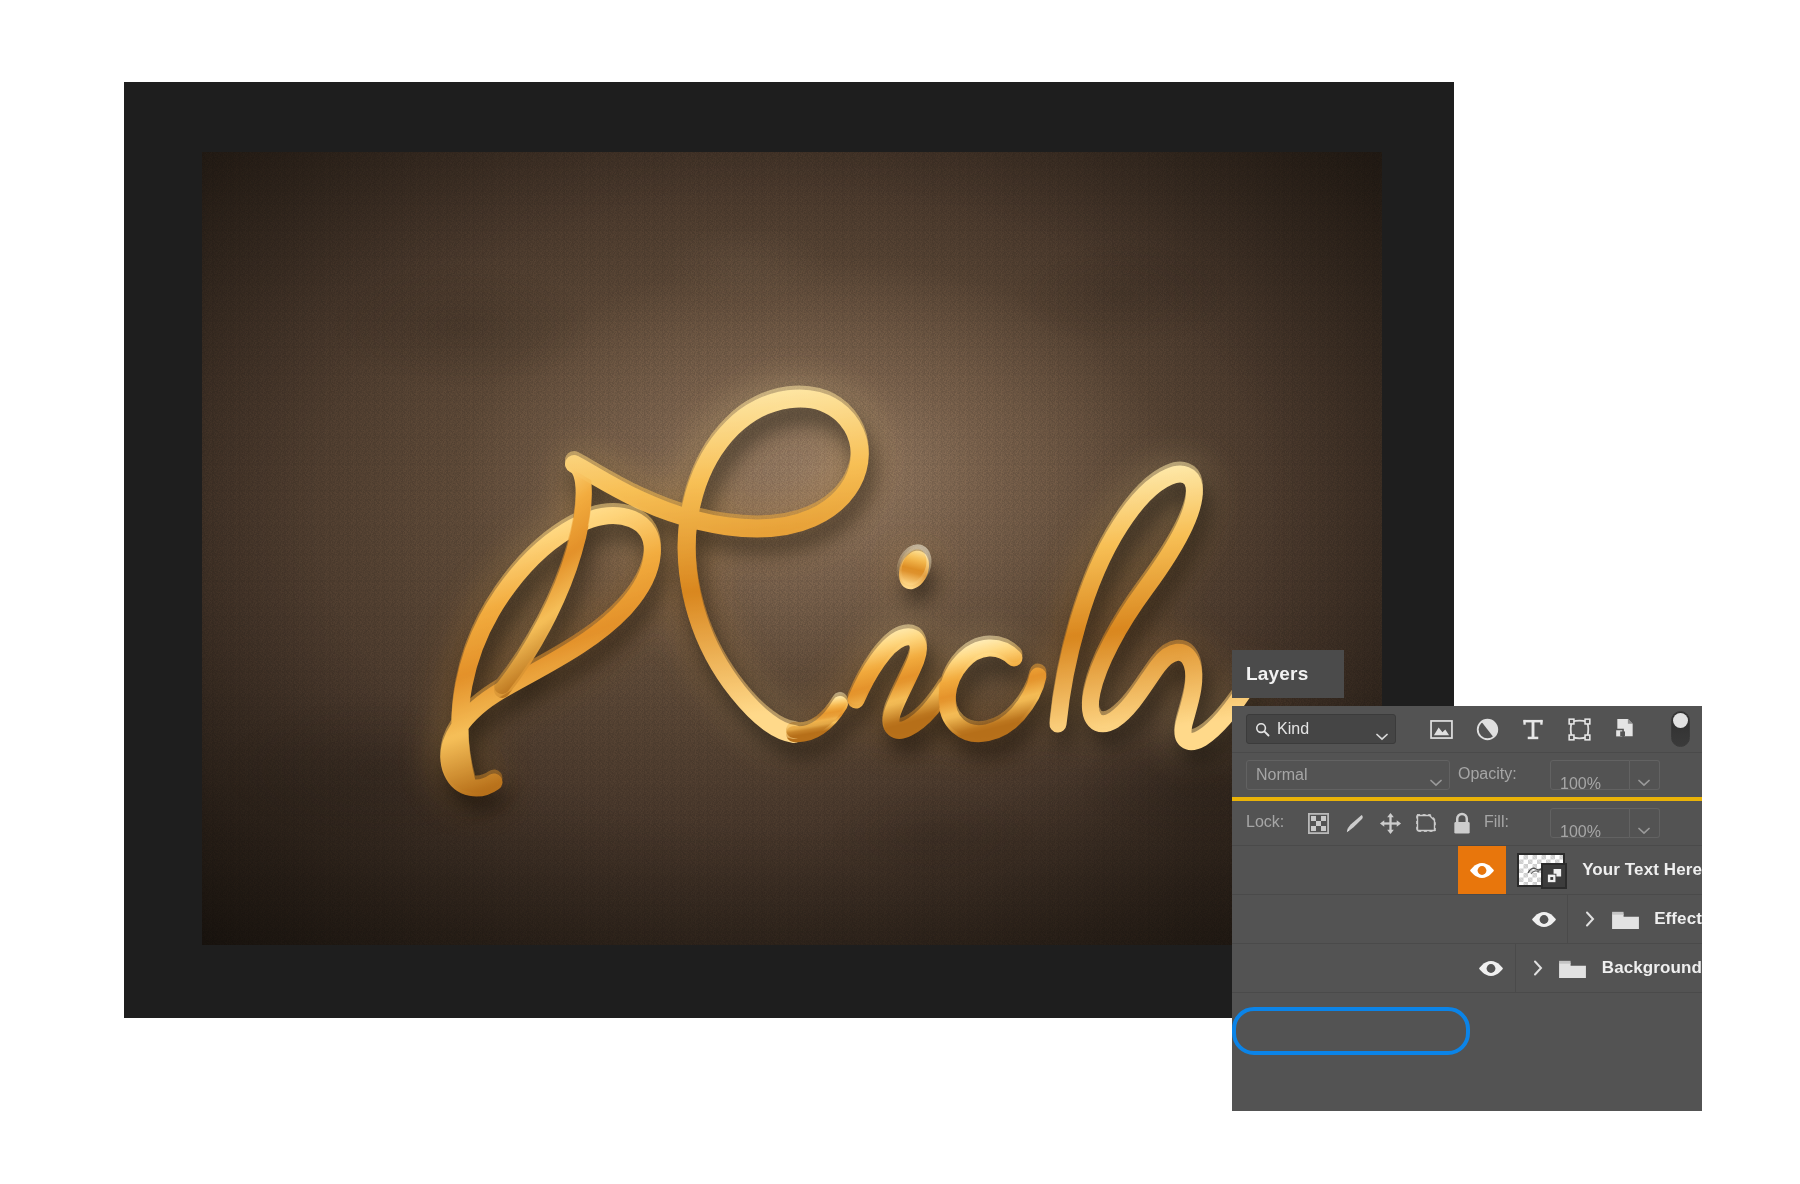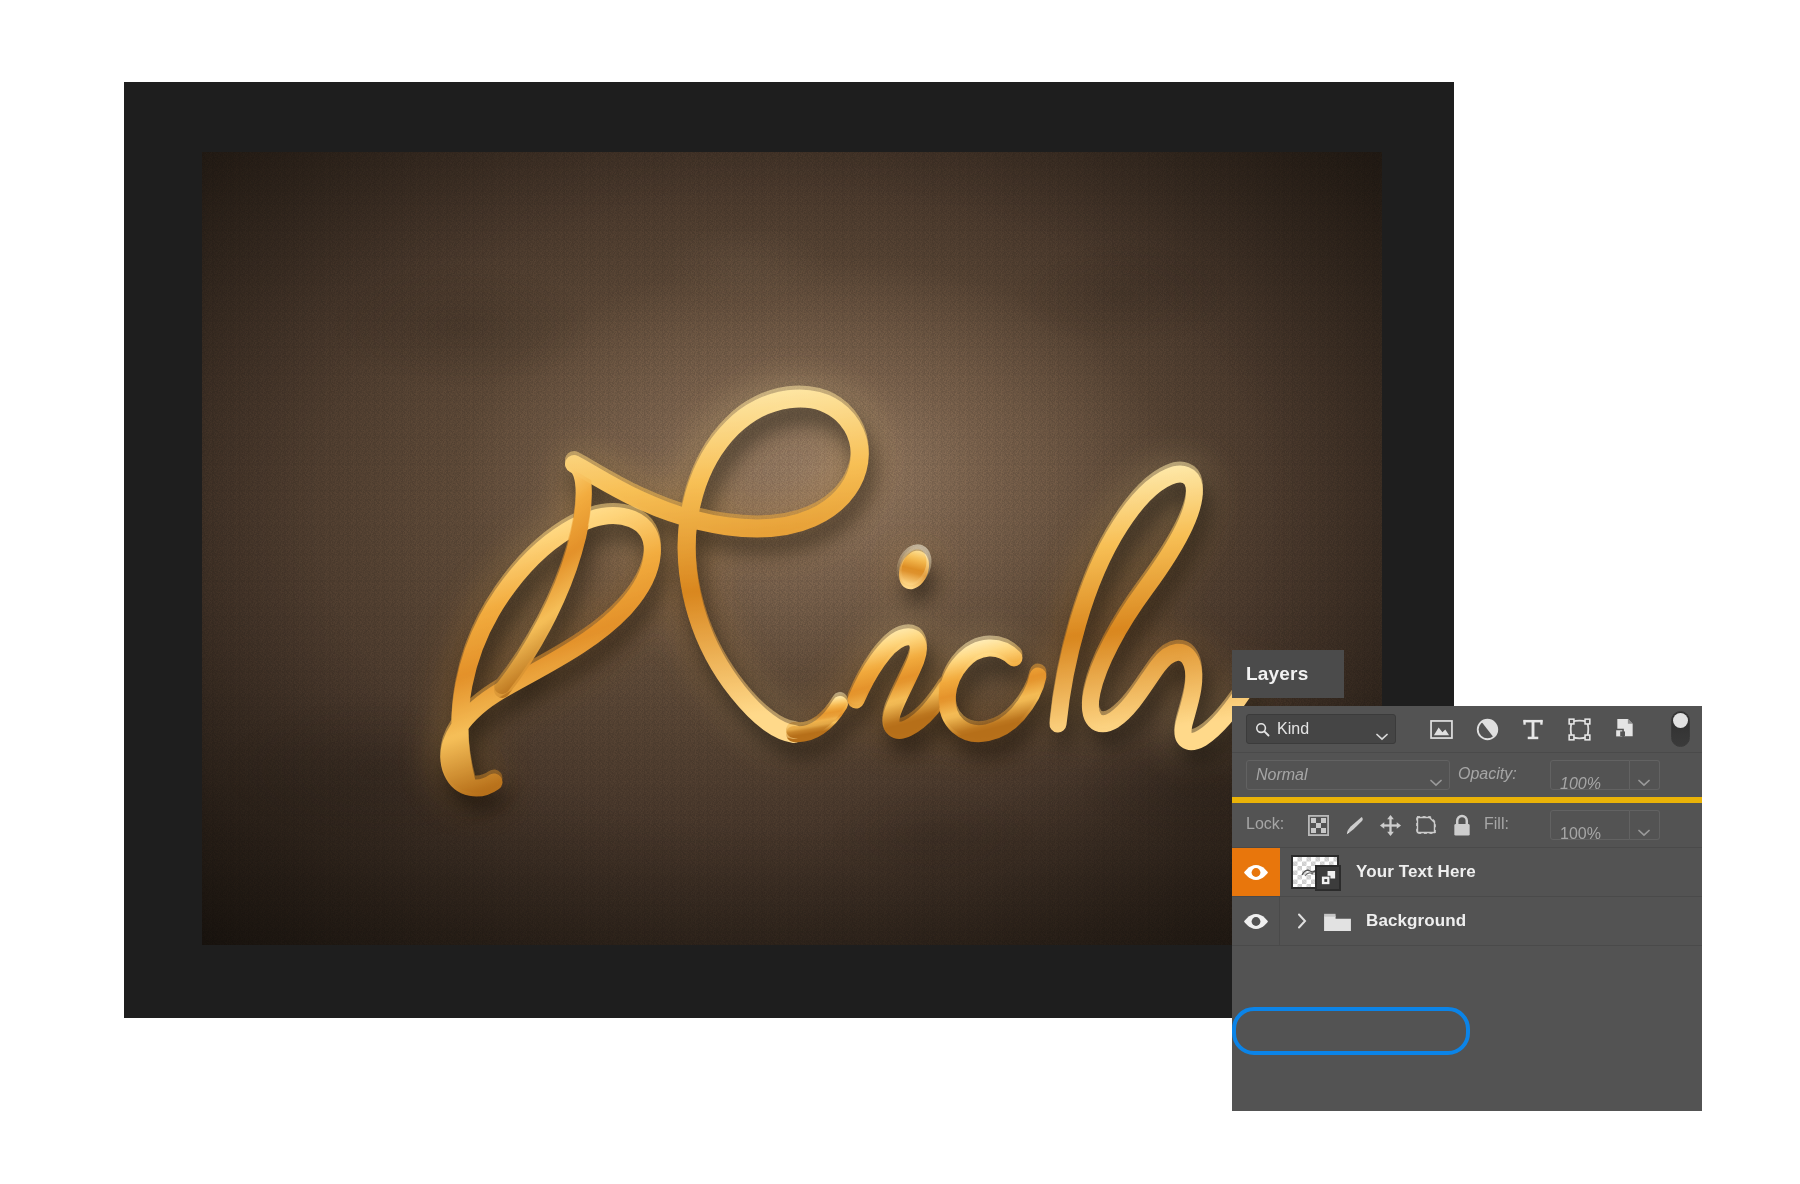--- a/index.html
+++ b/index.html
@@ -200,22 +200,21 @@
     width: 15px;
     height: 15px;
     border-radius: 50%;
     background: #e2e2e2;
   }
 
   
   .blend-row {
     position: relative;
     height: 44px;
-    border-bottom: 6px solid #eab308;
-    font-style: italic;
+    border-bottom: 4px solid #eab308;
   }
   .blend-select {
     position: absolute;
     left: 14px;
     top: 7px;
     width: 204px;
     height: 30px;
     background: transparent;
     border: 1px solid #626262;
     border-radius: 3px;
@@ -311,20 +310,21 @@
   #layer-list {
     position: relative;
   }
   .layer-row {
     position: relative;
     height: 48px;
     border-bottom: 1px solid #4a4a4a;
     display: flex;
     align-items: center;
     background: #535353;
+    justify-content: flex-end;
   }
   .layer-row .eye-cell {
     width: 48px;
     height: 100%;
     display: flex;
     align-items: center;
     justify-content: center;
     border-right: 1px solid #4a4a4a;
     box-sizing: border-box;
     flex: none;
@@ -673,40 +673,60 @@
               <path d="M8 1 H16 V9 H11 V6 H8 Z" fill="#f0f0f0"></path>
               <rect x="2" y="7" width="8" height="8" fill="#f0f0f0"></rect>
               <rect x="4.6" y="9.6" width="3" height="3" fill="#3c3c3c"></rect>
             </svg>
           </span>
         </div>
       </div>
       <span class="layer-name">Your Text Here</span>
     </div>
 
-
-
-
     <div class="layer-row">
       <div class="eye-cell">
         <svg width="26" height="17" viewBox="0 0 26 17">
           <path d="M13 1 C20 1 25 8.5 25 8.5 C25 8.5 20 16 13 16 C6 16 1 8.5 1 8.5 C1 8.5 6 1 13 1 Z" fill="#f0f0f0"></path>
           <circle cx="13" cy="8.5" r="4.4" fill="#535353"></circle>
         </svg>
       </div>
       <div class="disclose">
         <svg width="10" height="16" viewBox="0 0 10 16">
             <path d="M2 1.5 L8 8 L2 14.5" fill="none" stroke="#e0e0e0" stroke-width="2" stroke-linecap="round"></path>
           </svg>
       </div>
       <div class="folder-cell">
         <svg width="29" height="23" viewBox="0 0 30 24">
           <path d="M1 6 H13 V9 H29 V22 H1 Z" fill="#e2e2e2"></path>
           <rect x="1" y="4" width="12" height="3" fill="#c4c4c4"></rect>
         </svg>
       </div>
+      <span class="layer-name">Effect</span>
+    </div>
+
+
+
+    <div class="layer-row">
+      <div class="eye-cell">
+        <svg width="26" height="17" viewBox="0 0 26 17">
+          <path d="M13 1 C20 1 25 8.5 25 8.5 C25 8.5 20 16 13 16 C6 16 1 8.5 1 8.5 C1 8.5 6 1 13 1 Z" fill="#f0f0f0"></path>
+          <circle cx="13" cy="8.5" r="4.4" fill="#535353"></circle>
+        </svg>
+      </div>
+      <div class="disclose">
+        <svg width="10" height="16" viewBox="0 0 10 16">
+            <path d="M2 1.5 L8 8 L2 14.5" fill="none" stroke="#e0e0e0" stroke-width="2" stroke-linecap="round"></path>
+          </svg>
+      </div>
+      <div class="folder-cell">
+        <svg width="29" height="23" viewBox="0 0 30 24">
+          <path d="M1 6 H13 V9 H29 V22 H1 Z" fill="#e2e2e2"></path>
+          <rect x="1" y="4" width="12" height="3" fill="#c4c4c4"></rect>
+        </svg>
+      </div>
       <span class="layer-name">Background</span>
     </div>
 
   </div>
 </div>
 
 <div id="shadow-annotation"></div>
 
 </body></html>

